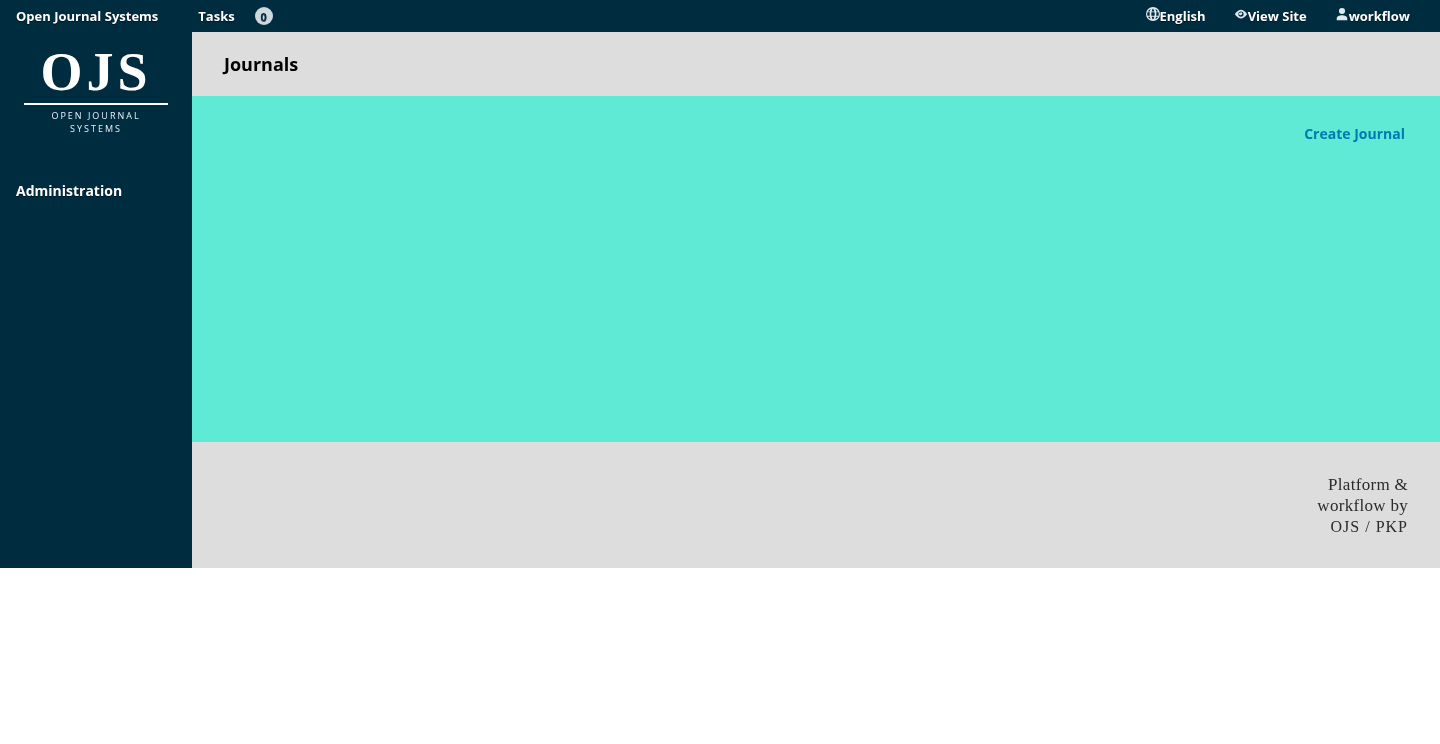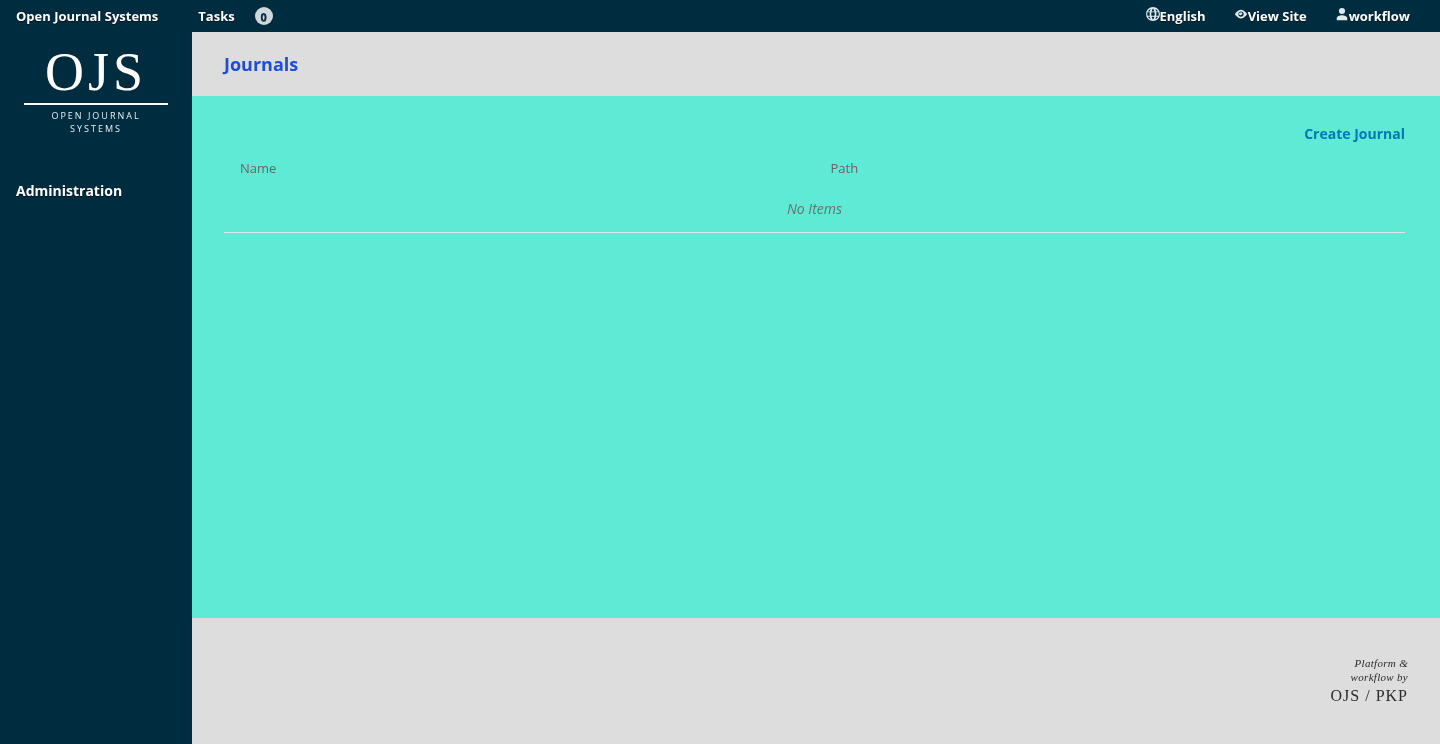--- a/index.html
+++ b/index.html
@@ -4,21 +4,21 @@
 <style>
   * { box-sizing: border-box; margin: 0; padding: 0; }
   html, body { height: 100%; }
   body {
     font-family: "Open Sans", "Segoe UI", "Helvetica Neue", Arial, sans-serif;
     font-size: 14px;
     color: #333;
     background: #fff;
     overflow: hidden;
   }
-  .app { display: flex; flex-direction: column; height: 744px; width: 1440px; }
+  .app { display: flex; flex-direction: column; height: 568px; width: 1440px; }
 
   
   .topbar {
     background: #002c40;
     color: #dfe9ef;
     height: 32px;
     display: flex;
     align-items: center;
     padding: 0 16px;
     font-size: 13px;
@@ -70,21 +70,21 @@
     padding-top: 16px;
     flex-shrink: 0;
   }
   .sidebar .logo-wrap {
     display: flex;
     justify-content: center;
     padding: 0 24px 16px 24px;
   }
   .sidebar .mark {
     font-family: "Palatino Linotype", "Book Antiqua", Palatino, Georgia, serif;
-    font-weight: 400;
+    font-weight: 700;
     font-size: 54px;
     letter-spacing: 4px;
     line-height: 0.9;
     color: #fff;
     text-align: center;
     padding-bottom: 6px;
     border-bottom: 2px solid #fff;
   }
   .sidebar .mark-sub {
     text-align: center;
@@ -112,21 +112,21 @@
     min-width: 0;
     background: #ddd;
   }
   .page-header {
     background: #ddd;
     padding: 20px 32px;
   }
   .page-title {
     font-size: 18px;
     font-weight: 700;
-    color: #1d4ed8;
+    color: #000000;
   }
   .content {
     background: #5eead4;
     flex: 1;
     padding: 24px 35px 24px 32px;
     overflow: auto;
   }
   .toolbar {
     display: flex;
     justify-content: flex-end;
@@ -162,21 +162,21 @@
   
   .footer {
     background: #ddd;
     height: 126px;
     display: flex;
     align-items: center;
     justify-content: flex-end;
     padding-right: 32px;
   }
   .pkp-mark { text-align: right; color: #2b2b2b; }
-  .pkp-mark .line1 { font-size: 11px; line-height: 1.25; font-family: Georgia, serif; letter-spacing: 0.3px; font-style: italic; }
+  .pkp-mark .line1 { font-size: 17px; line-height: 1.25; font-family: Georgia, serif; letter-spacing: 0.3px; }
   .pkp-mark .line2 {
     font-family: Georgia, "Times New Roman", serif;
     font-size: 16px;
     letter-spacing: 1px;
     margin-top: 2px;
   }
 </style>
 </head>
 <body>
 
@@ -230,37 +230,20 @@
     <div class="main">
       <div class="page-header">
         <h1 class="page-title">Journals</h1>
       </div>
 
       <div class="content">
         <div class="toolbar">
           <a class="link-btn">Create Journal</a>
         </div>
 
-        <table class="list">
-          <colgroup>
-            <col style="width:50%">
-            <col style="width:50%">
-          </colgroup>
-          <thead>
-            <tr>
-              <th>Name</th>
-              <th>Path</th>
-            </tr>
-          </thead>
-          <tbody>
-            <tr>
-              <td colspan="2" class="empty">No Items</td>
-            </tr>
-          </tbody>
-        </table>
       </div>
 
       <div class="footer">
         <div class="pkp-mark">
           <div class="line1">Platform &amp;</div>
           <div class="line1">workflow by</div>
           <div class="line2">OJS / PKP</div>
         </div>
       </div>
 

